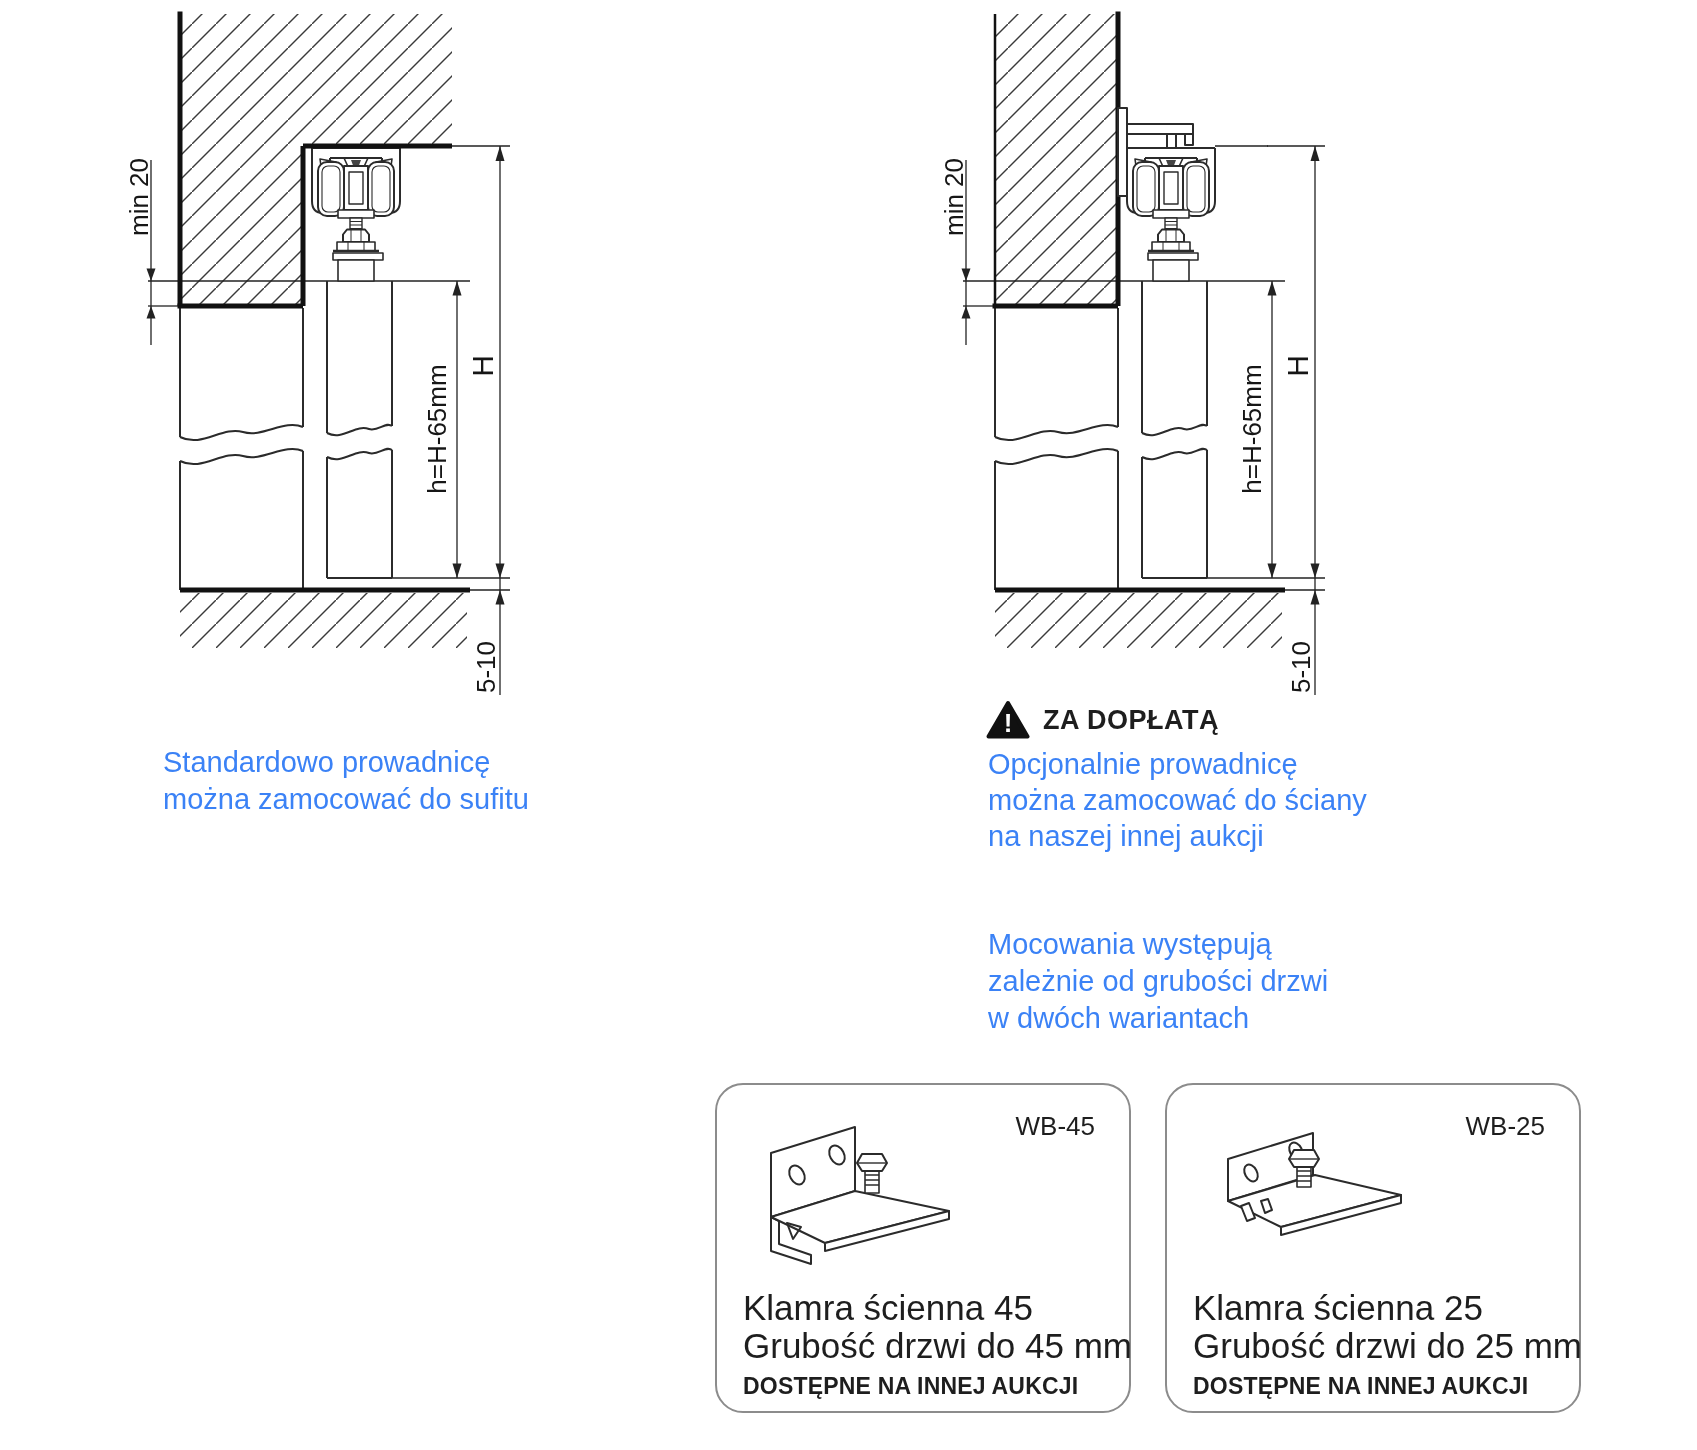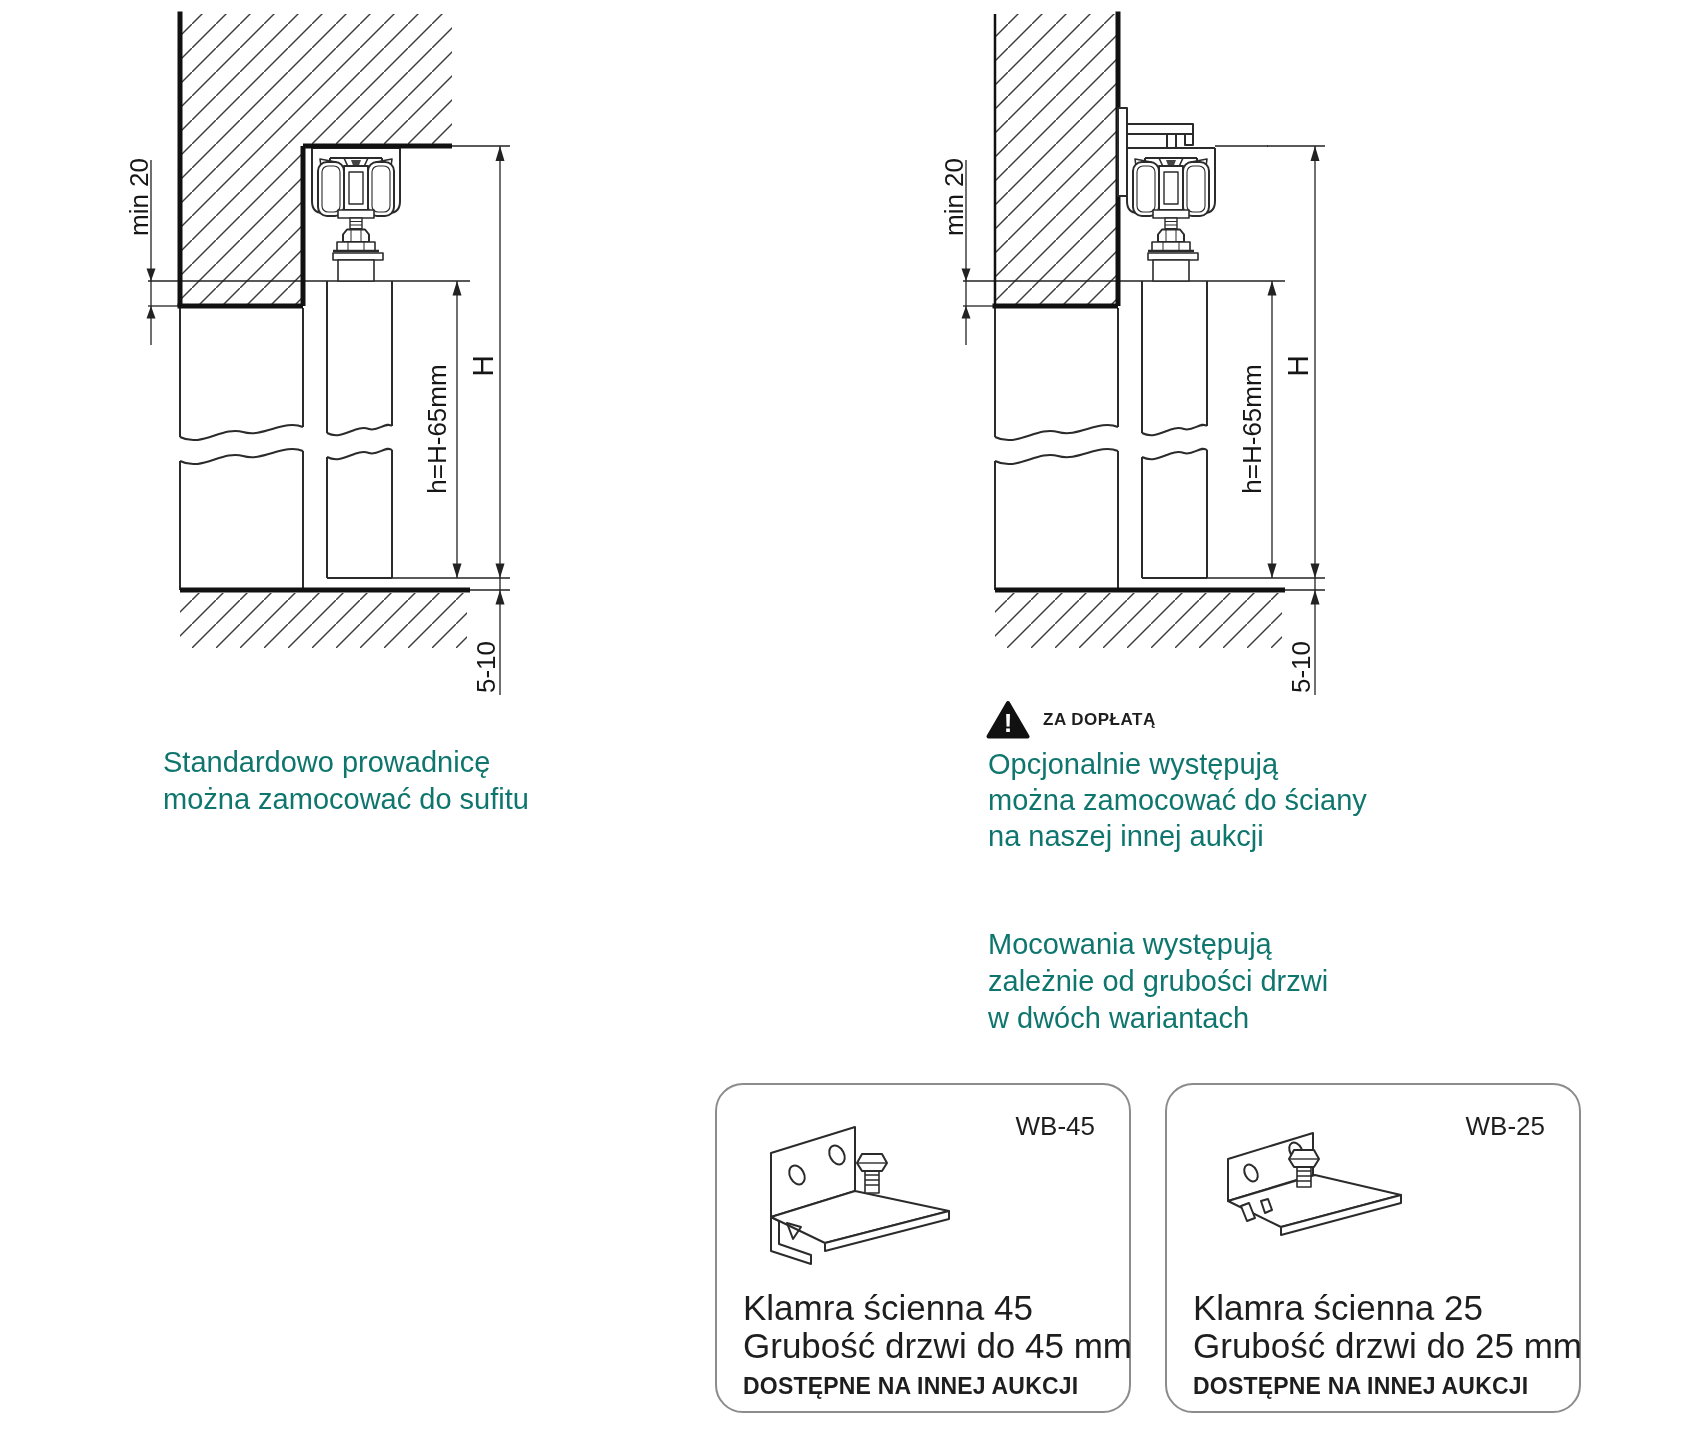--- a/index.html
+++ b/index.html
@@ -6,26 +6,26 @@
   .canvas{
     position:relative;width:1697px;height:1450px;background:#fff;
     font-family:"Liberation Sans","DejaVu Sans",sans-serif;color:#1e1e1e;overflow:hidden;
   }
   .diagrams{position:absolute;left:0;top:0;}
   svg text.dim{
     font-family:"Liberation Sans","DejaVu Sans",sans-serif;
     font-size:26px;fill:#161616;
   }
   svg text.dimH{font-size:30px;}
-  .cap{position:absolute;font-size:29px;line-height:37px;color:#0f766e;white-space:nowrap;}
+  .cap{position:absolute;font-size:29px;line-height:37px;color:#3b82f6;white-space:nowrap;}
   .cap-left{left:163px;top:744px;}
   .cap-right{left:988px;top:746px;line-height:36px;}
   .note{left:988px;top:926px;line-height:37px;}
   .warning-row{position:absolute;left:986px;top:700px;display:flex;align-items:center;gap:13px;}
-  .warning-label{font-size:17px;font-weight:bold;letter-spacing:.5px;white-space:nowrap;}
+  .warning-label{font-size:27px;font-weight:bold;letter-spacing:.5px;white-space:nowrap;}
   .card{
     position:absolute;top:1083px;width:416px;height:330px;background:#fff;
     border:2px solid #8c8c8c;border-radius:28px;box-sizing:border-box;
   }
   .card-1{left:715px;}
   .card-2{left:1165px;}
   .card .code{position:absolute;top:26px;right:34px;font-size:26px;white-space:nowrap;}
   .card .art{position:absolute;left:36px;top:26px;}
   .card .text{position:absolute;left:26px;top:204px;white-space:nowrap;}
   .card .title,.card .subtitle{font-size:35px;line-height:38px;}
@@ -157,21 +157,21 @@
 
   <div class="warning-row">
     <svg width="44" height="40" viewBox="0 0 44 40">
       <path d="M22,3 L41.5,36.5 H2.5 Z" fill="#111" stroke="#111" stroke-width="4" stroke-linejoin="round"></path>
       <text x="22" y="32" text-anchor="middle" fill="#fff" style="font-family:&quot;Liberation Sans&quot;,&quot;DejaVu Sans&quot;,sans-serif;font-size:26px;font-weight:bold">!</text>
     </svg>
     <span class="warning-label">ZA DOPŁATĄ</span>
   </div>
 
   <div class="cap cap-right">
-    <div>Opcjonalnie występują</div>
+    <div>Opcjonalnie prowadnicę</div>
     <div>można zamocować do ściany</div>
     <div>na naszej innej aukcji</div>
   </div>
 
   <div class="cap note">
     <div>Mocowania występują</div>
     <div>zależnie od grubości drzwi</div>
     <div>w dwóch wariantach</div>
   </div>
 

